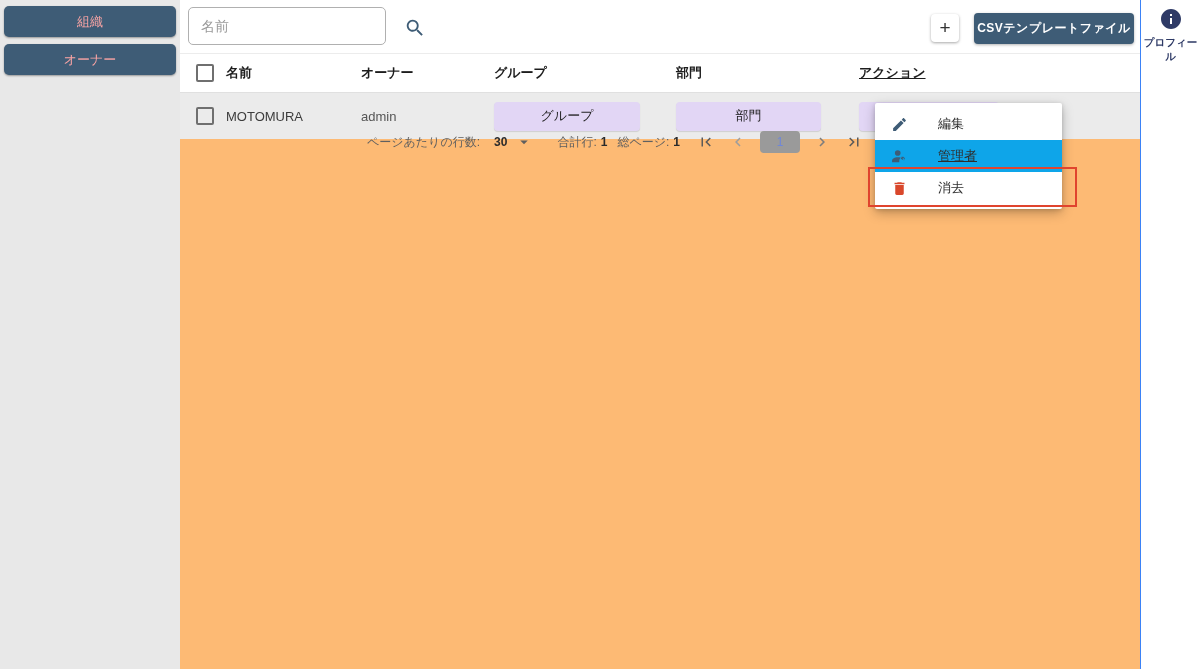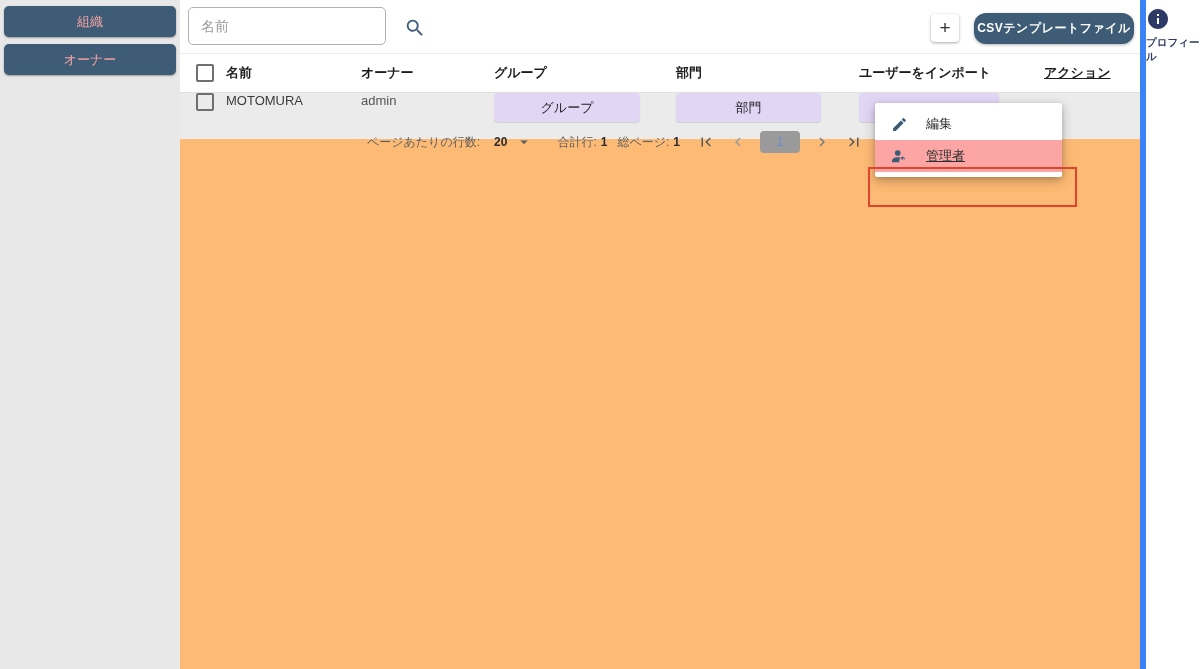--- a/index.html
+++ b/index.html
@@ -36,34 +36,34 @@
   .search-input::placeholder { color:#9a9a9a; }
   .search-icon { position:absolute; left:224px; top:17px; width:22px; height:22px; cursor:pointer; }
   .add-btn {
     position:absolute; left:751px; top:14px; width:28px; height:28px;
     background:#fff; border:none; border-radius:4px; color:#333;
     font-size:19px; line-height:28px; text-align:center; cursor:pointer;
     box-shadow:0 1px 3px rgba(0,0,0,.35);
   }
   .csv-btn {
     position:absolute; left:794px; top:13px; width:160px; height:31px;
-    background:#3e5c76; color:#fff; border:none; border-radius:12px;
+    background:#3e5c76; color:#fff; border:none; border-radius:4px;
     font-size:12px; font-weight:bold; letter-spacing:.5px; cursor:pointer;
     box-shadow:0 1px 3px rgba(0,0,0,.3); font-family:inherit;
   }
 
   
   .thead {
     position:absolute; left:0; top:53px; width:960px; height:40px;
     background:#fff; border-top:1px solid #ececec; border-bottom:1px solid #e0e0e0;
     display:flex; align-items:center; font-size:13px; font-weight:bold; color:#1d1d1d;
   }
   .trow {
     position:absolute; left:0; top:93px; width:960px; height:46px;
-    background:#ebebeb; display:flex; align-items:flex-start; font-size:13px; color:#3c3c3c;
+    background:#ebebeb; display:flex; align-items:center; font-size:13px; color:#3c3c3c;
   }
   .cell-check { width:46px; padding-left:16px; flex:none; }
   .cell-name  { width:135px; flex:none; }
   .cell-owner { width:133px; flex:none; color:#555; }
   .thead .cell-owner { color:#1d1d1d; }
   .cell-group { width:182px; flex:none; }
   .cell-dept  { width:183px; flex:none; }
   .cell-import{ width:185px; flex:none; }
   .cell-actions { flex:1;text-decoration:underline; }
   .checkbox {
@@ -89,36 +89,36 @@
   .pg-pair { margin-right:10px; display:flex; gap:4px; align-items:center; }
   .pg-iconbtn { background:none; border:none; cursor:pointer; padding:0; margin:0 7px; display:flex; align-items:center; }
   .pg-page {
     width:40px; height:22px; background:#9a9a9a; border:none; border-radius:4px;
     color:#6f87d8; font-size:12px; cursor:pointer; margin:0 6px;
   }
 
   
   .right-sidebar {
     position:absolute; right:0; top:0; width:60px; height:669px;
-    background:#fff; border-left:6px solid #3b82f6; z-index:3; text-align:left;
+    background:#fff; border-left:1px solid #3b82f6; z-index:3; text-align:center;
   }
   .info-btn { background:none; border:none; cursor:pointer; margin-top:7px; }
   .profile-label { font-size:10.5px; font-weight:bold; color:#2e3a66; margin-top:1px; }
 
   
   .action-menu {
     position:absolute; left:875px; top:103px; width:187px; z-index:10;
     background:#fff; border-radius:2px; padding:5px 0;
     box-shadow:0 4px 12px rgba(0,0,0,.25), 0 1px 4px rgba(0,0,0,.15);
   }
   .menu-item {
-    height:32px; display:flex; align-items:center; gap:18px;
+    height:32px; display:flex; align-items:center; gap:30px;
     padding:0 16px; font-size:13px; color:#2f2f2f; cursor:pointer; white-space:nowrap;
   }
-  .menu-item.highlighted { background:#fca5a5;text-decoration:underline; }
+  .menu-item.highlighted { background:#0ea5e9;text-decoration:underline; }
   .menu-item svg { flex:none; }
 
   
   .red-box {
     position:absolute; left:868px; top:167px; width:209px; height:40px;
     border:2px solid #e0442e; z-index:12; pointer-events:none;
   }
 </style>
 </head>
 <body>
@@ -142,21 +142,20 @@
   </div>
 
   <div class="thead">
     <div class="cell-check">
       <div class="checkbox"></div>
     </div>
     <div class="cell-name">名前</div>
     <div class="cell-owner">オーナー</div>
     <div class="cell-group">グループ</div>
     <div class="cell-dept">部門</div>
-    <div class="cell-import">ユーザーをインポート</div>
     <div class="cell-actions">アクション</div>
   </div>
 
   <div class="trow">
     <div class="cell-check">
       <div class="checkbox"></div>
     </div>
     <div class="cell-name">MOTOMURA</div>
     <div class="cell-owner">admin</div>
     <div class="cell-group">
@@ -166,21 +165,21 @@
       <div class="pill pill-dept">部門</div>
     </div>
     <div class="cell-import">
       <div class="pill pill-import"></div>
     </div>
     <div class="cell-actions"></div>
   </div>
 
   <div class="pagination">
     <span class="pg-label">ページあたりの行数:</span>
-    <b class="pg-size">20</b>
+    <b class="pg-size">30</b>
     <span class="pg-caret">
       <svg width="18" height="18" viewBox="0 0 24 24" fill="#5f5f5f">
           <path d="M7 10l5 5 5-5z"></path>
         </svg>
     </span>
     <span class="pg-pair">
       <span>合計行:</span>
       <b>1</b>
     </span>
     <span class="pg-pair">
@@ -228,15 +227,21 @@
     <span>編集</span>
   </div>
   <div class="menu-item highlighted">
     <svg width="17" height="17" viewBox="0 0 24 24" fill="#3e5c76">
       <circle cx="9.5" cy="7" r="4"></circle>
       <path d="M9.5 13c-4.4 0-8 1.8-8 5v2h10.2v-2c0-1.9.9-3.4 2.3-4.4-1.4-.4-2.9-.6-4.5-.6z"></path>
       <path d="M17.8 12.4l.5 1.2 1.3.1.2 1.2-1 .7.3 1.2-1.1.6-.9-.8-1.2.4-.5-1.2-1.3-.1-.2-1.2 1-.7-.3-1.2 1.1-.6.9.8zM17.5 17a1.3 1.3 0 1 1 0-2.6 1.3 1.3 0 0 1 0 2.6z" fill-rule="evenodd"></path>
     </svg>
     <span>管理者</span>
   </div>
+  <div class="menu-item">
+    <svg width="17" height="17" viewBox="0 0 24 24" fill="#d9472b">
+      <path d="M6 19c0 1.1.9 2 2 2h8c1.1 0 2-.9 2-2V7H6v12zM19 4h-3.5l-1-1h-5l-1 1H5v2h14V4z"></path>
+    </svg>
+    <span>消去</span>
+  </div>
 </div>
 
 <div class="red-box"></div>
 
 </body></html>

